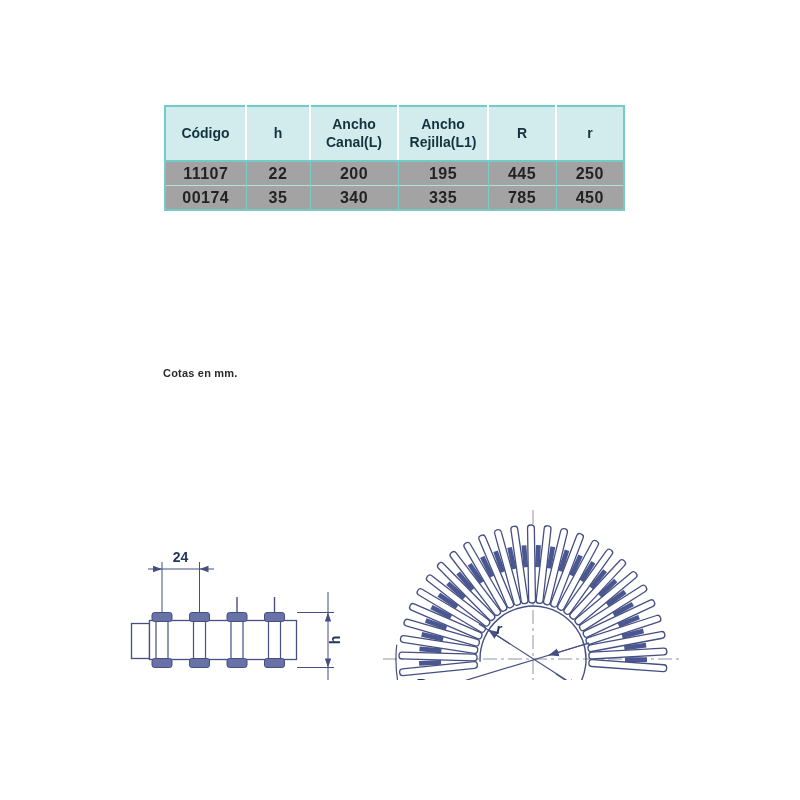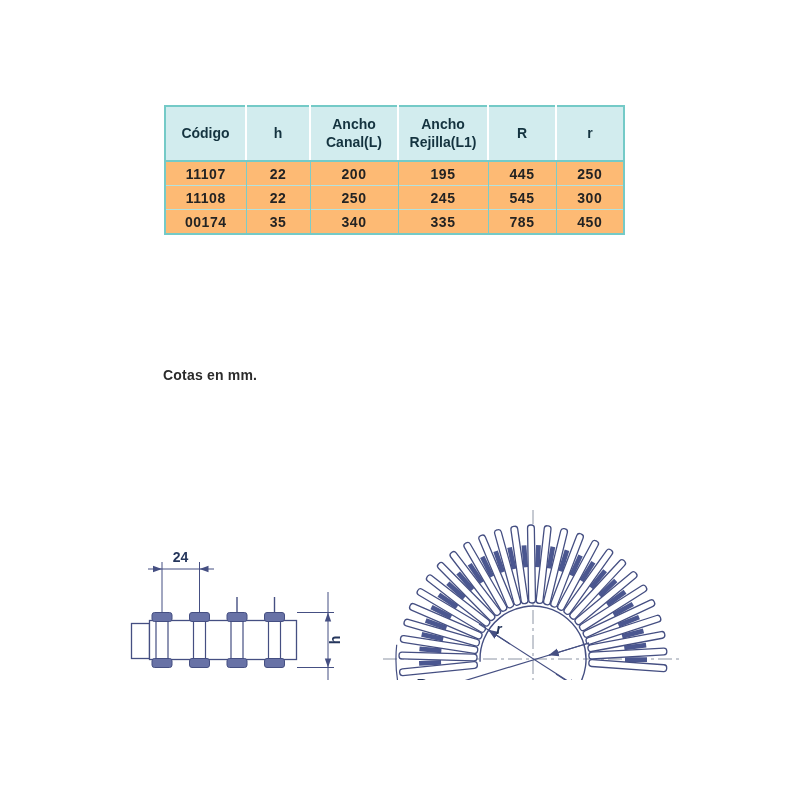--- a/index.html
+++ b/index.html
@@ -13,28 +13,28 @@
     border:2px solid #74cac7;background:#ffffff;
   }
   table.spec th{
     background:#d2ecee;color:#14333f;font-size:14px;font-weight:bold;
     text-align:center;vertical-align:middle;height:53px;line-height:1.25;
     border-left:2px solid #ffffff;border-bottom:2px solid #74cac7;padding:0;
   }
   table.spec th:first-child{border-left:none;}
   table.spec th span{display:block;}
   table.spec td{
-    color:#232323;font-size:14px;font-weight:bold;letter-spacing:0.5px;
+    color:#232323;font-size:16px;font-weight:bold;letter-spacing:0.5px;
     text-align:center;vertical-align:middle;height:23px;padding:0;
-    border-left:1.5px solid #7cccc9;border-top:1px solid #b2e2df;background:#fdba74;
+    border-left:1.5px solid #7cccc9;border-top:1px solid #b2e2df;background:#a3a3a3;
   }
   table.spec td:first-child{border-left:none;}
   .note{
     position:absolute;left:163px;top:367px;color:#2b2b2b;
-    font-size:14px;font-weight:bold;letter-spacing:0.2px;
+    font-size:11px;font-weight:bold;letter-spacing:0.2px;
   }
   svg.diagram{position:absolute;overflow:visible;}
   svg text{font-family:"Liberation Sans", sans-serif;}
 </style>
 </head>
 <body>
 
 <div class="sheet">
 
   <table class="spec">
@@ -75,28 +75,20 @@
       </tr>
     </thead>
     <tbody>
         <tr>
           <td>11107</td>
           <td>22</td>
           <td>200</td>
           <td>195</td>
           <td>445</td>
           <td>250</td>
-        </tr>
-        <tr>
-          <td>11108</td>
-          <td>22</td>
-          <td>250</td>
-          <td>245</td>
-          <td>545</td>
-          <td>300</td>
         </tr>
         <tr>
           <td>00174</td>
           <td>35</td>
           <td>340</td>
           <td>335</td>
           <td>785</td>
           <td>450</td>
         </tr>
       </tbody>

